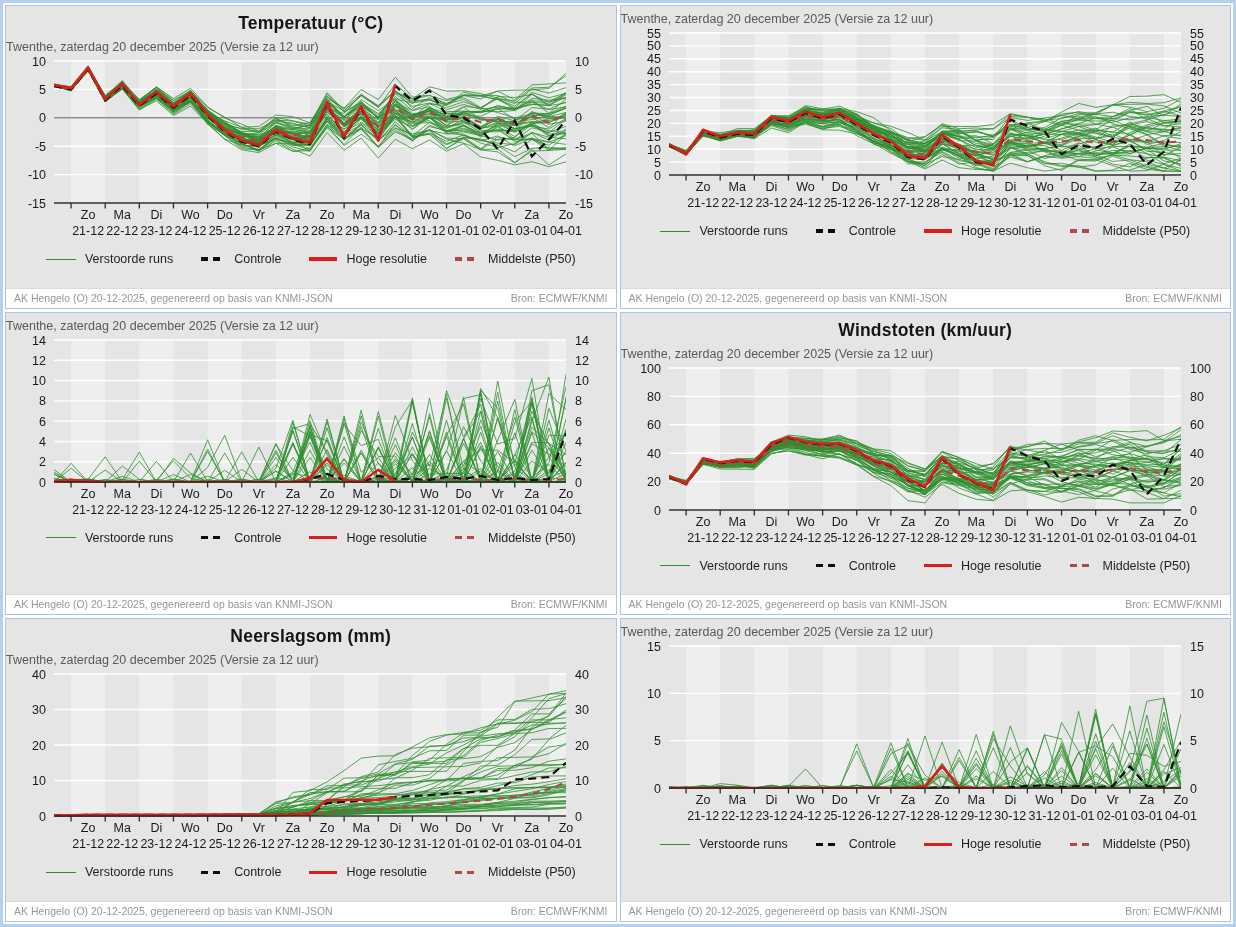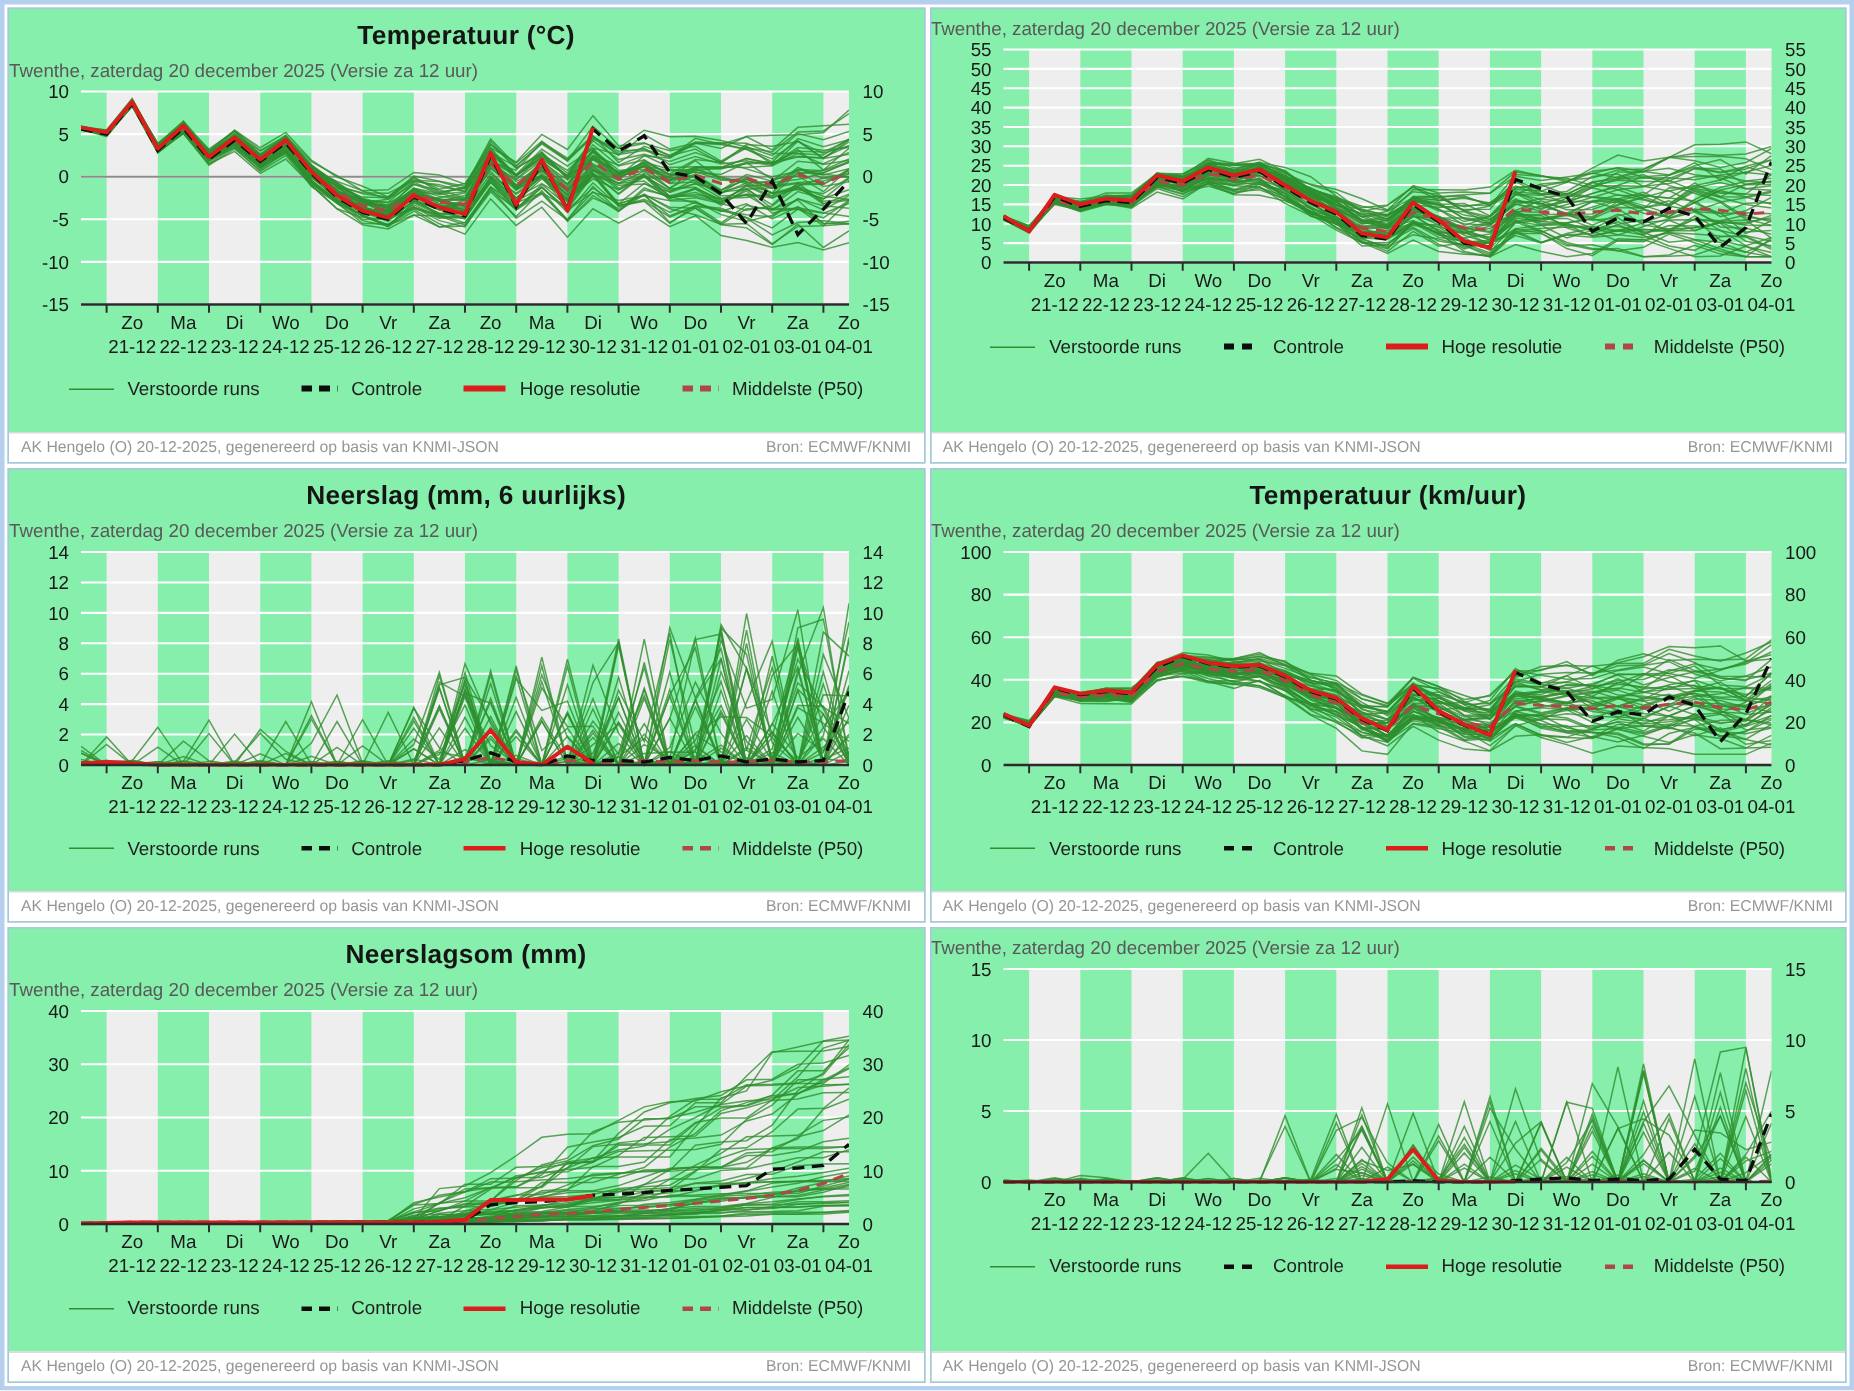--- a/index.html
+++ b/index.html
@@ -1,18 +1,18 @@
 <!DOCTYPE html>
 <html><head>
 <meta charset="utf-8">
 <style>
   html,body{margin:0;padding:0;background:#ffffff;font-family:"Liberation Sans",sans-serif;}
   .page{width:1236px;height:927px;box-sizing:border-box;border:3px solid #b5cfee;background:#ffffff;
         display:grid;grid-template-columns:1fr 1fr;grid-template-rows:1fr 1fr 1fr;gap:3px;padding:2px;}
-  .panel{border:1px solid #a9c4e4;background:#86efac;position:relative;display:flex;flex-direction:column;overflow:hidden;}
+  .panel{border:1px solid #a9c4e4;background:#e5e5e5;position:relative;display:flex;flex-direction:column;overflow:hidden;}
   .title{text-align:center;font-weight:bold;font-size:17.5px;color:#151515;margin:7px 0 0;letter-spacing:.2px;}
   .subtitle{text-align:left;font-size:12.5px;color:#595959;margin-top:6px;}
   svg.plot{display:block;width:612px;height:186px;margin:1px auto 0;}
   .legend{display:flex;justify-content:center;align-items:flex-start;margin-top:11px;font-size:12.5px;color:#1f1f1f;}
   .legend .item{display:flex;align-items:center;margin:0 14px;}
   .legend .swatch{display:inline-block;margin-right:9px;}
   .sw-green{width:30px;height:0;border-top:1.6px solid #2e8f2e;}
   .sw-black-dash{width:24px;height:3.2px;background:repeating-linear-gradient(90deg,#0d0d0d 0 7px,transparent 7px 12px);}
   .sw-red{width:28px;height:3.6px;background:#dd1c1c;}
   .sw-darkred-dash{width:24px;height:3.2px;background:repeating-linear-gradient(90deg,#b04646 0 7px,transparent 7px 12px);}
@@ -355,21 +355,20 @@
           <span>Middelste (P50)</span>
         </span>
     </div>
     <div class="footbar">
       <span>AK Hengelo (O) 20-12-2025, gegenereerd op basis van KNMI-JSON</span>
       <span>Bron: ECMWF/KNMI</span>
     </div>
   </section>
 
   <section class="panel">
-    <h2 class="title">Neerslag (mm, 6 uurlijks)</h2>
     <div class="subtitle">Twenthe, zaterdag 20 december 2025 (Versie za 12 uur)</div>
     <svg class="plot" viewBox="0 0 612 186">
         <defs>
           <clipPath id="cp2">
             <rect x="48" y="3" width="512" height="146"></rect>
           </clipPath>
         </defs>
         <rect x="65.06666666666666" y="6" width="34.13333333333333" height="142" fill="#eeeeee"></rect>
         <rect x="133.33333333333331" y="6" width="34.13333333333333" height="142" fill="#eeeeee"></rect>
         <rect x="201.6" y="6" width="34.13333333333333" height="142" fill="#eeeeee"></rect>
@@ -520,21 +519,21 @@
           <span>Middelste (P50)</span>
         </span>
     </div>
     <div class="footbar">
       <span>AK Hengelo (O) 20-12-2025, gegenereerd op basis van KNMI-JSON</span>
       <span>Bron: ECMWF/KNMI</span>
     </div>
   </section>
 
   <section class="panel">
-    <h2 class="title">Temperatuur (km/uur)</h2>
+    <h2 class="title">Windstoten (km/uur)</h2>
     <div class="subtitle">Twenthe, zaterdag 20 december 2025 (Versie za 12 uur)</div>
     <svg class="plot" viewBox="0 0 612 186">
         <defs>
           <clipPath id="cp3">
             <rect x="48" y="3" width="512" height="146"></rect>
           </clipPath>
         </defs>
         <rect x="65.06666666666666" y="6" width="34.13333333333333" height="142" fill="#eeeeee"></rect>
         <rect x="133.33333333333331" y="6" width="34.13333333333333" height="142" fill="#eeeeee"></rect>
         <rect x="201.6" y="6" width="34.13333333333333" height="142" fill="#eeeeee"></rect>

